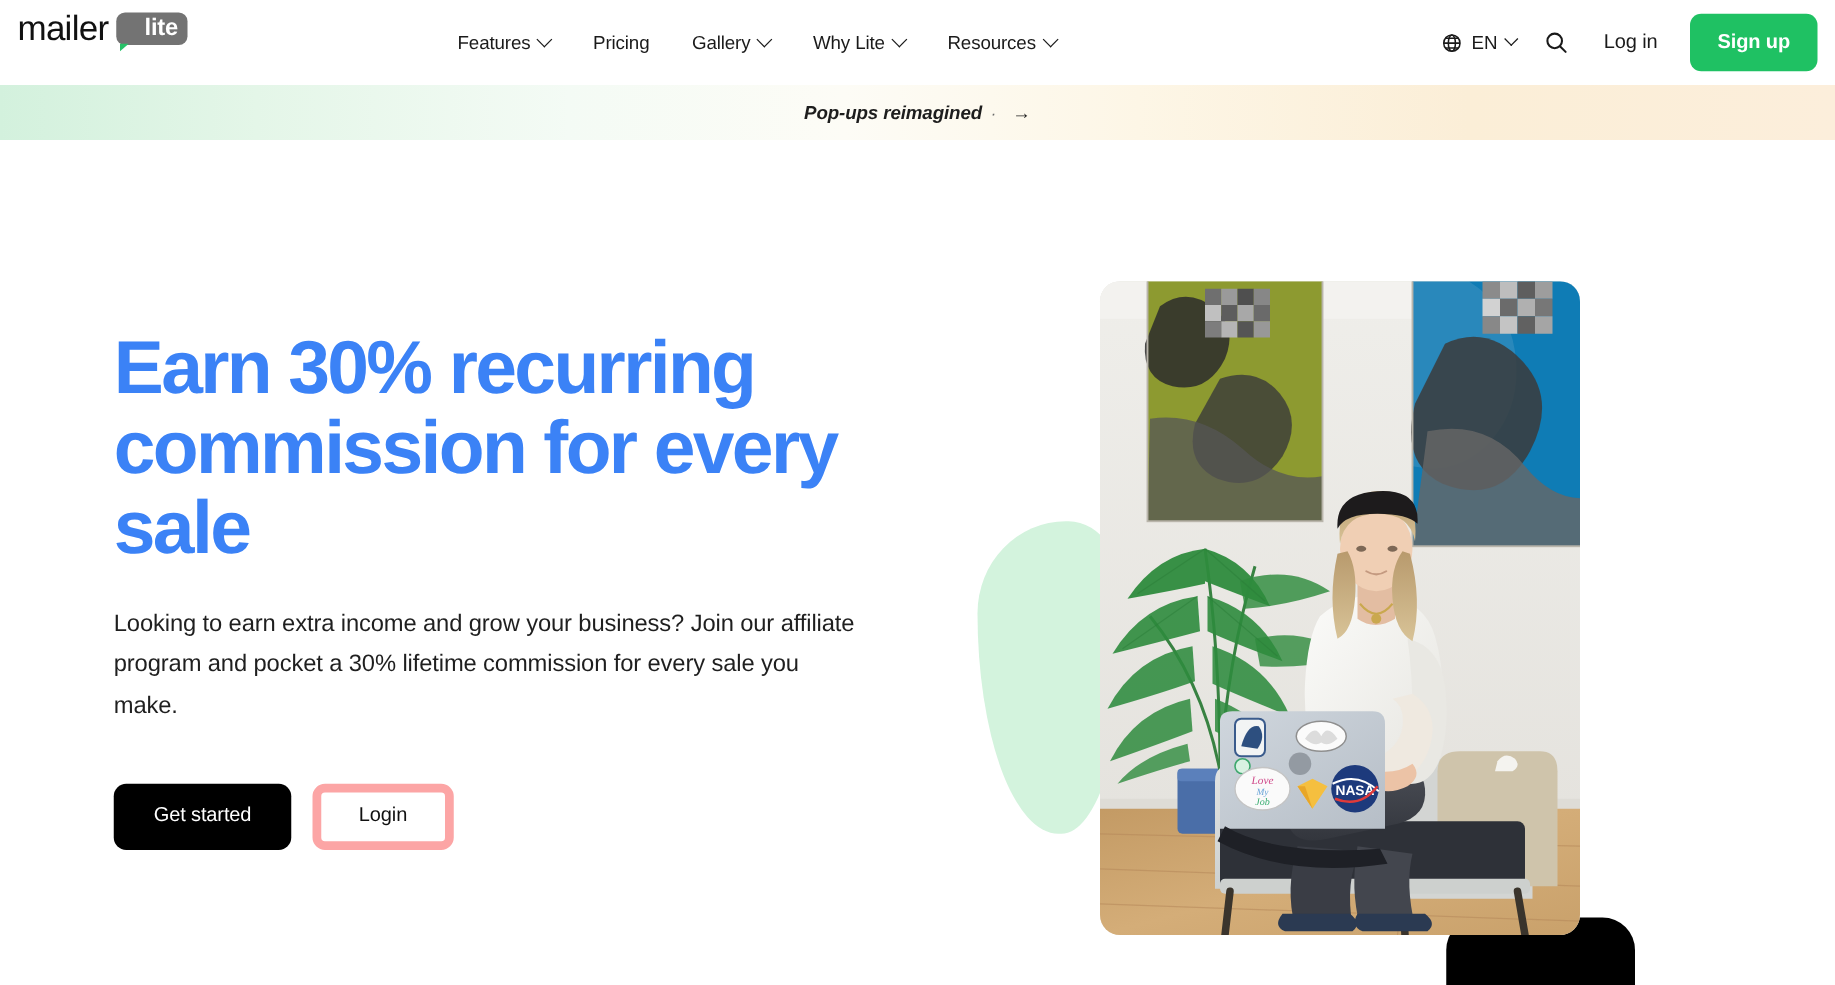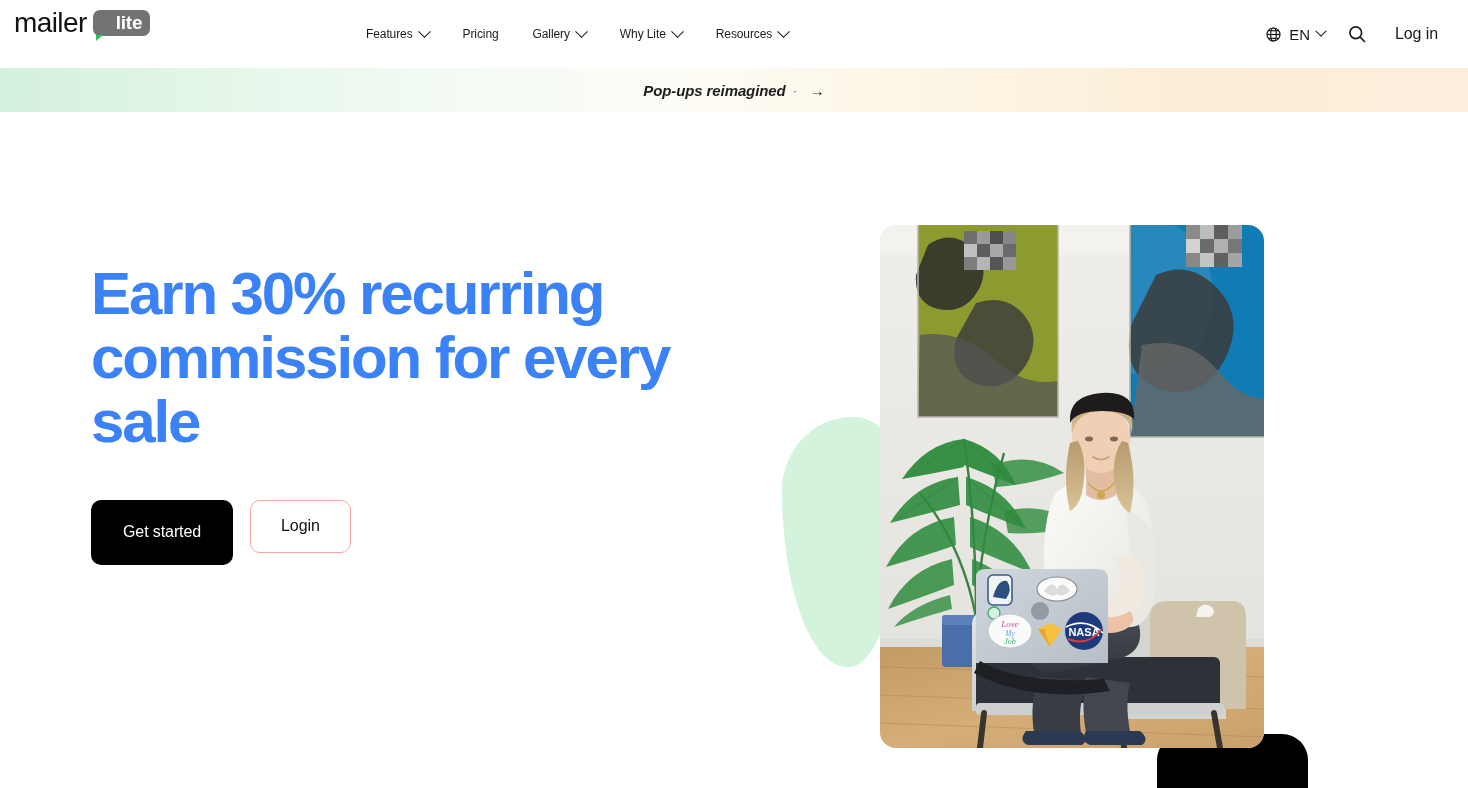--- a/index.html
+++ b/index.html
@@ -76,21 +76,21 @@
     top: 0;
     height: 68px;
     display: flex;
     align-items: center;
     gap: 0px;
   }
   .nav-item {
     display: flex;
     align-items: center;
     gap: 7px;
-    font-size: 12px;
+    font-size: 15px;
     color: #1a1a1a;
     padding: 8px 17px;
     cursor: pointer;
     white-space: nowrap;
     letter-spacing: -0.1px;
   }
   .chev {
     display: inline-block;
     width: 9px; height: 9px;
     border-right: 1.7px solid #1a1a1a;
@@ -213,31 +213,31 @@
     margin-top: 45px;
     display: flex;
     gap: 17px;
   }
   .btn-primary {
     background: #000000;
     color: #ffffff;
     font-size: 16px;
     border: none;
     border-radius: 10px;
-    height: 65px;
+    height: 53px;
     padding: 0 32px;
     cursor: pointer;
     font-family: inherit;
     letter-spacing: -0.1px;
   }
   .btn-secondary {
     background: #ffffff;
     color: #111111;
     font-size: 16px;
-    border: 1px solid #fca5a5;
+    border: 7px solid #fca5a5;
     border-radius: 10px;
     height: 53px;
     padding: 0 30px;
     cursor: pointer;
     font-family: inherit;
     letter-spacing: -0.1px;
   }
 
   
   .blob {
@@ -325,38 +325,40 @@
 
       <div class="search-btn">
         <svg width="20" height="20" viewBox="0 0 24 24" fill="none" stroke="#1a1a1a" stroke-width="2" stroke-linecap="round">
           <circle cx="10.5" cy="10.5" r="7"></circle>
           <line x1="15.8" y1="15.8" x2="21" y2="21"></line>
         </svg>
       </div>
 
       <div class="login-link">Log in</div>
 
+      <button class="signup-btn">Sign up</button>
     </div>
   </header>
 
   <div class="banner">
     <div class="banner-inner">
       <span class="banner-strong">Pop-ups reimagined</span>
       <span class="banner-dot">·</span>
       <span class="banner-arrow">→</span>
     </div>
   </div>
 
   <section class="hero">
 
     <div class="blob"></div>
     <div class="black-shape"></div>
 
     <div class="hero-copy">
       <h1 class="headline">Earn 30% recurring commission for every sale</h1>
+      <p class="subhead">Looking to earn extra income and grow your business? Join our affiliate program and pocket a 30% lifetime commission for every sale you make.</p>
       <div class="cta-row">
         <button class="btn-primary">Get started</button>
         <button class="btn-secondary">Login</button>
       </div>
     </div>
 
     <div class="photo">
       <svg viewBox="0 0 384 523" preserveAspectRatio="xMidYMid slice" aria-hidden="true">
         <defs>
           <linearGradient id="wall" x1="0" y1="0" x2="0" y2="1">

